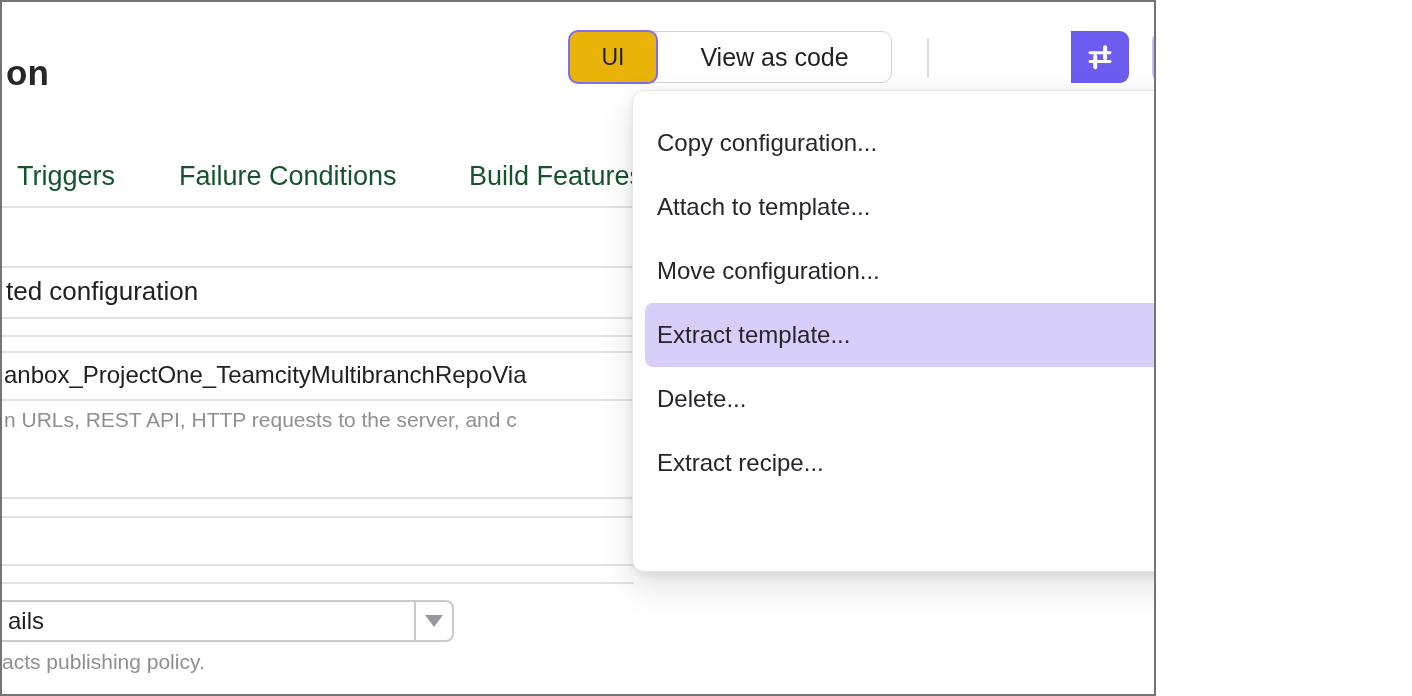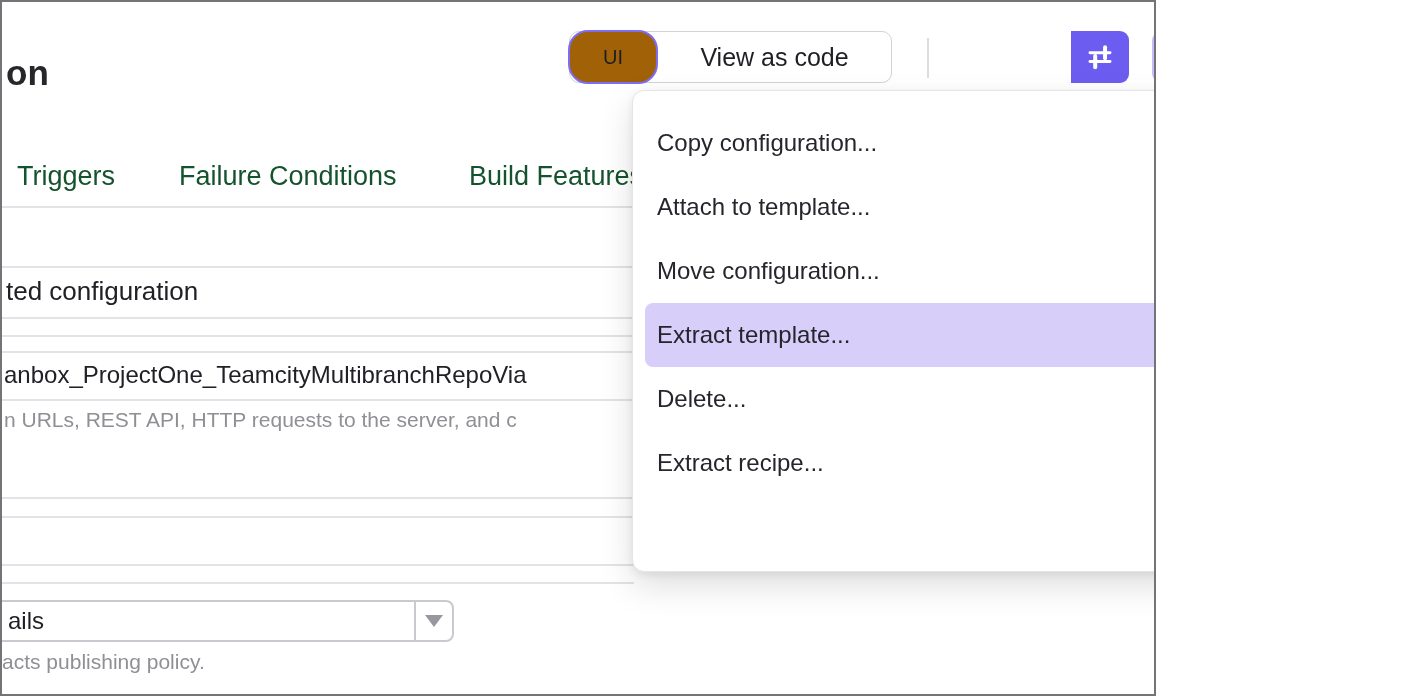--- a/index.html
+++ b/index.html
@@ -9,21 +9,21 @@
   
   .hline{position:absolute;left:0;width:1408px;height:2px;background:#e3e3e7}
   .hline.partial{width:632px}
 
   
   .page-title{position:absolute;left:4px;top:28px;font-size:35px;font-weight:bold;color:#26262b;letter-spacing:.2px;white-space:nowrap}
 
   
   .seg{position:absolute;left:567px;top:29px;width:323px;height:52px;border:1px solid #d2d2d7;border-radius:10px;display:flex;background:#fff;box-sizing:border-box}
   .seg button{font-family:"Liberation Sans",sans-serif;cursor:pointer}
-  .seg-ui{width:90px;height:54px;margin:-2px 0 0 -2px;border:2px solid #7d6cf4;border-radius:20px;background:#a16207;font-size:20px;color:#1e1f24;box-sizing:border-box}
+  .seg-ui{width:90px;height:54px;margin:-2px 0 0 -2px;border:2px solid #7d6cf4;border-radius:10px;background:#eab308;font-size:23px;color:#1e1f24;box-sizing:border-box}
   .seg-code{flex:1;border:none;background:transparent;font-size:25px;color:#1e1f24}
 
   .vsep{position:absolute;left:925px;top:36px;width:2px;height:40px;background:#dddde1}
 
   
   .pbtn{position:absolute;border:none;background:#6c5cf0;color:#fff;font-family:"Liberation Sans",sans-serif;display:flex;align-items:center;justify-content:center;cursor:pointer;box-sizing:border-box}
   #run-btn{left:958px;top:29px;width:108px;height:52px;border-radius:9px 0 0 9px;font-size:26px}
   #run-options-btn{left:1069px;top:29px;width:58px;height:52px;border-radius:0 9px 9px 0}
   #more-btn{left:1150px;top:29px;width:54px;height:52px;border-radius:10px;background:#fff;border:2px solid #c8bcfa;display:flex;gap:7px;align-items:center;justify-content:center}
   .dot{width:6px;height:6px;border-radius:50%;background:#222327}

